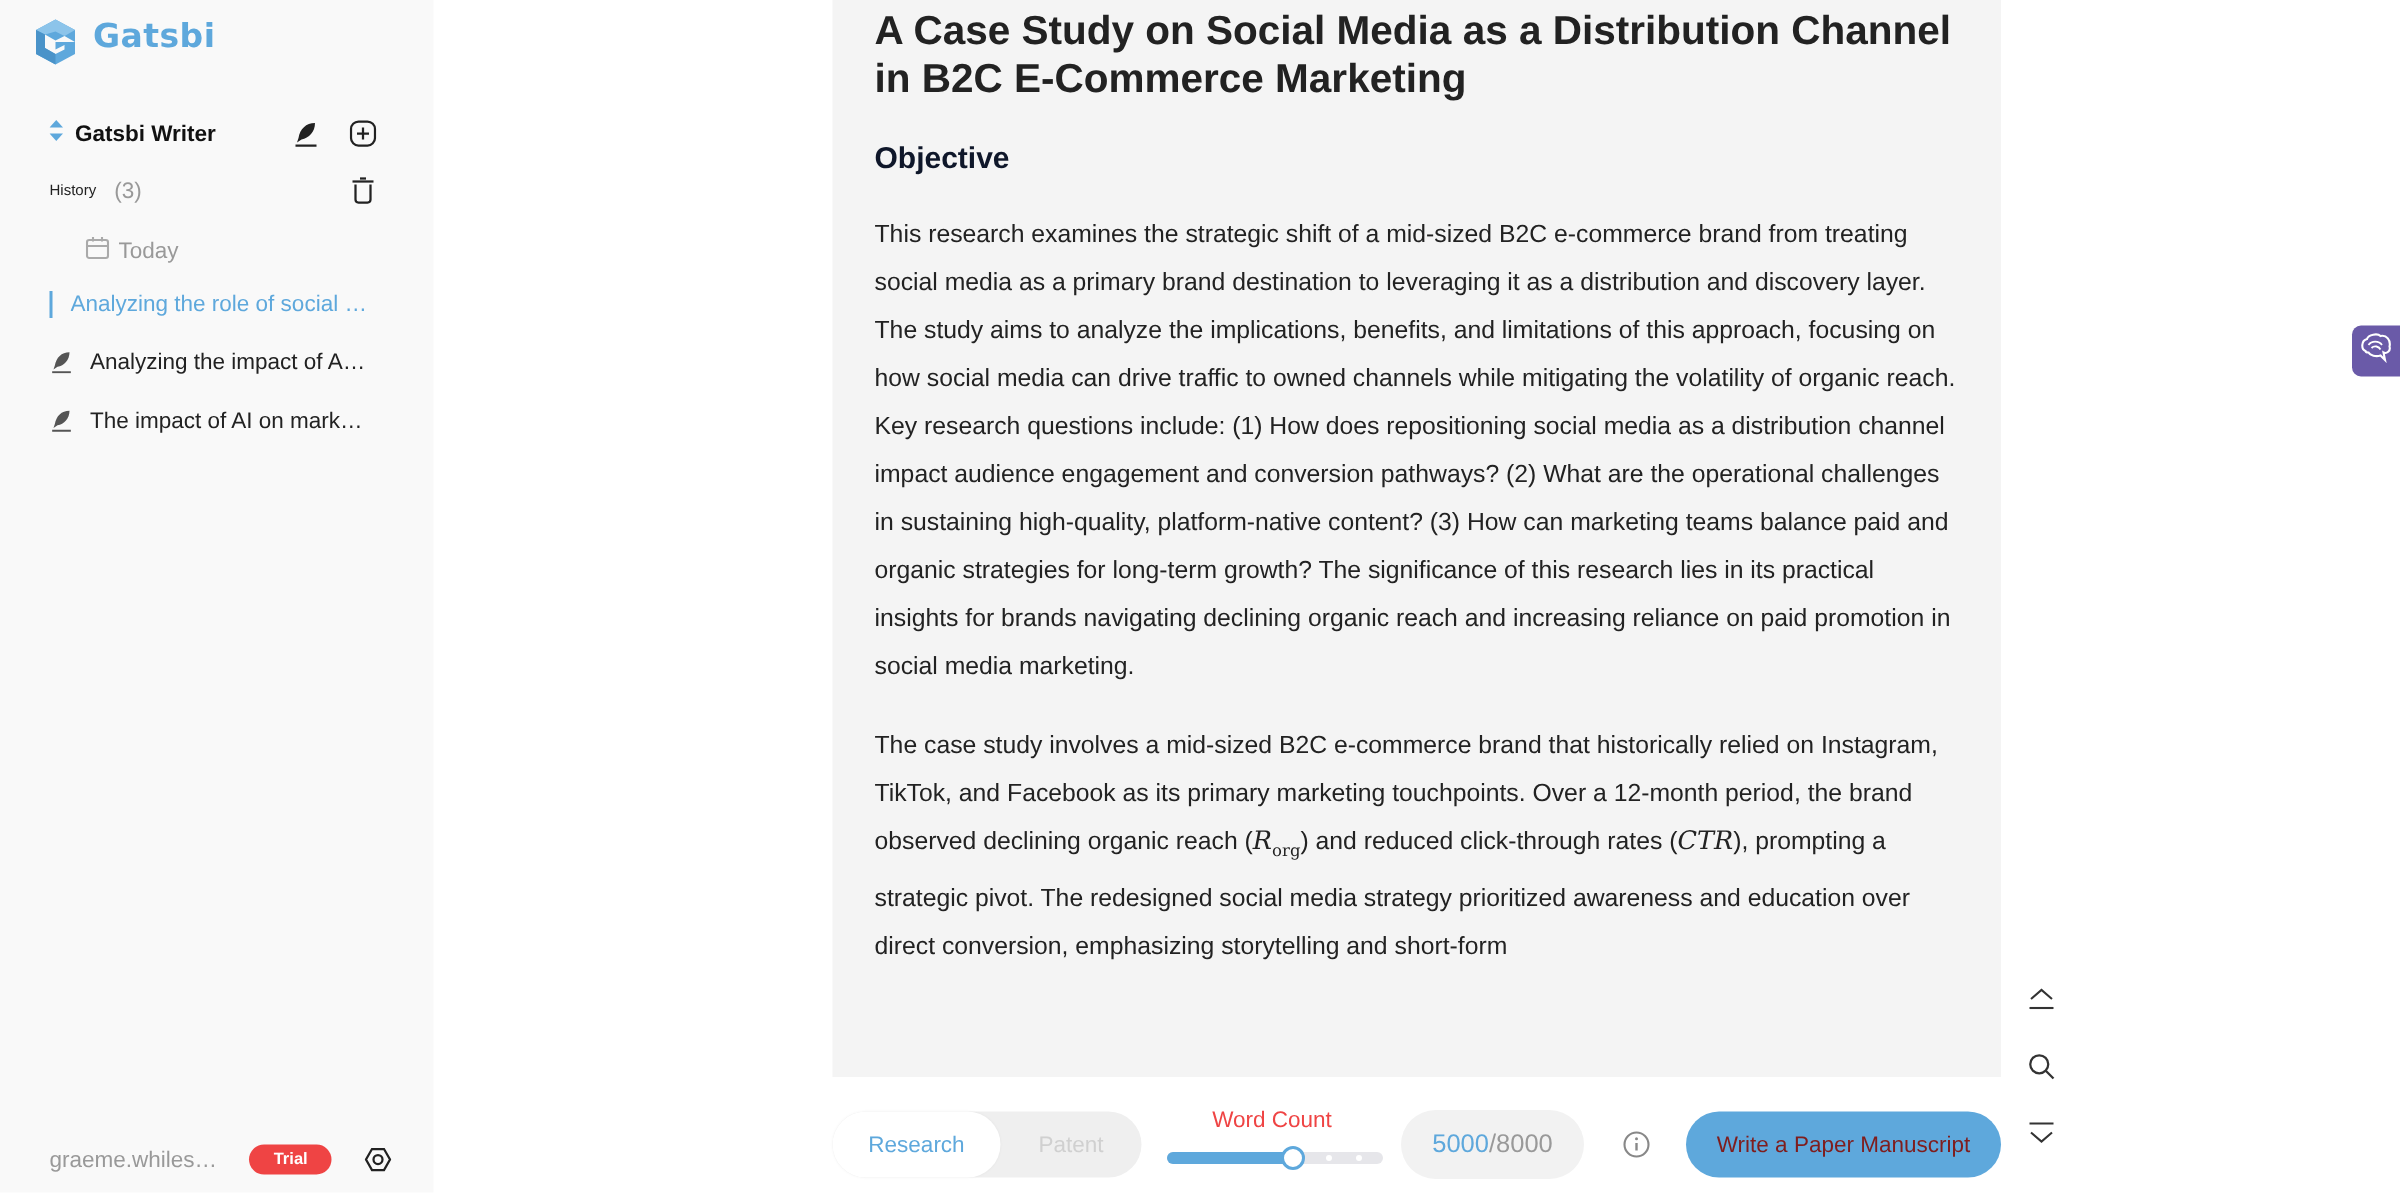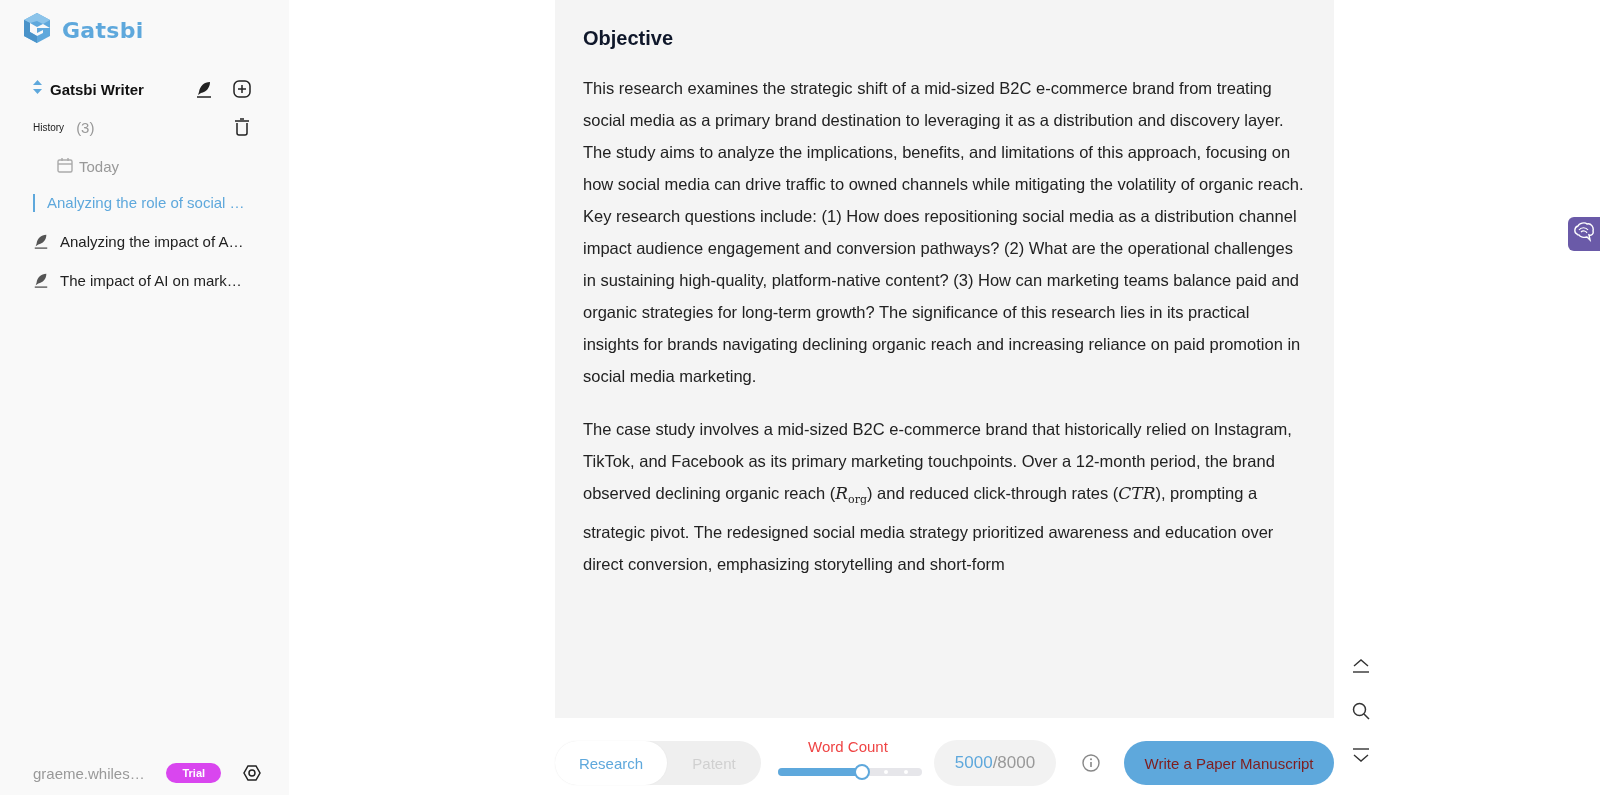--- a/index.html
+++ b/index.html
@@ -1,38 +1,38 @@
 <!DOCTYPE html>
 <html><head>
 <meta charset="utf-8">
 <style>
   * { box-sizing: border-box; margin: 0; padding: 0; }
   html, body { width: 1600px; height: 795px; overflow: hidden; background: #ffffff; font-family: "Liberation Sans", sans-serif; color: #222; }
 
   
   .sidebar { position: absolute; left: 0; top: 0; width: 289px; height: 795px; background: #f9f9f9; }
-  .logo { position: absolute; left: 22px; top: 12px; display: flex; align-items: center; gap: 10px; }
+  .logo { position: absolute; left: 22px; top: 12px; display: flex; gap: 10px; }
   .logo-text { font-family: "DejaVu Sans", sans-serif; font-size: 22px; font-weight: bold; color: #5ea8dc; letter-spacing: 0.3px; }
   .writer-row { position: absolute; left: 33px; top: 78px; width: 220px; height: 22px; display: flex; align-items: center; }
   .writer-row .sort { width: 10px; margin-right: 7px; }
   .writer-title { font-size: 15px; font-weight: bold; color: #111; flex: 1; }
   .icon-btn { width: 22px; height: 22px; display: flex; align-items: center; justify-content: center; cursor: pointer; }
   .writer-row .icon-btn { margin-left: 16px; }
   .history-row { position: absolute; left: 33px; top: 116px; width: 220px; height: 22px; display: flex; align-items: center; }
   .history-label { font-size: 10px; color: #222; }
   .history-count { font-size: 15px; color: #999; margin-left: 12px; flex: 1; }
   .today-row { position: absolute; left: 33px; top: 157px; display: flex; align-items: center; gap: 6px; font-size: 15px; color: #999; padding-left: 24px; }
   .hist-item { position: absolute; left: 33px; width: 220px; height: 22px; display: flex; font-size: 15px; color: #222; cursor: pointer; white-space: nowrap; }
   .hist-item .txt { overflow: hidden; text-overflow: ellipsis; white-space: nowrap; }
   .hist-item.active { color: #5ea8dc; }
   .hist-item.active .bar { width: 2px; height: 18px; background: #5ea8dc; margin-right: 12px; flex-shrink: 0; }
   .hist-item .feather { width: 16px; margin-right: 11px; flex-shrink: 0; }
   .user-row { position: absolute; left: 33px; top: 762px; width: 230px; display: flex; align-items: center; }
   .user-email { font-size: 15px; color: #999; width: 120px; overflow: hidden; text-overflow: ellipsis; white-space: nowrap; }
-  .trial-badge { margin-left: 14px; background: #d946ef; color: #fff; font-size: 11px; font-weight: bold; border-radius: 12px; padding: 4px 16px; }
+  .trial-badge { margin-left: 14px; background: #ef4444; color: #fff; font-size: 11px; font-weight: bold; border-radius: 12px; padding: 4px 16px; }
   .user-row .icon-btn { margin-left: 20px; }
 
   
   .doc { position: absolute; left: 555px; top: 0; width: 779px; height: 718px; background: #f4f4f4; overflow: hidden; padding: 0 28px; }
   .doc h1 { font-size: 27px; font-weight: bold; color: #222; line-height: 32px; margin-top: 4px; }
   .doc h2 { font-size: 20px; font-weight: bold; color: #0f172a; }
   .doc h2.obj { margin-top: 27px; }
   .doc h2.case { margin-top: 25px; }
   .doc p { font-size: 16.5px; line-height: 32px; color: #222; }
   .doc p.p1 { margin-top: 22px; }
@@ -150,20 +150,21 @@
     <span class="icon-btn">
       <svg width="18" height="18" viewBox="0 0 18 18">
           <polygon points="5,2 13,2 17,9 13,16 5,16 1,9" fill="none" stroke="#222" stroke-width="1.5"></polygon>
           <circle cx="9" cy="9" r="3" fill="none" stroke="#222" stroke-width="1.5"></circle>
         </svg>
     </span>
   </div>
 </div>
 
 <div class="doc">
+  <h1>A Case Study on Social Media as a Distribution Channel in B2C E-Commerce Marketing</h1>
   <h2 class="obj">Objective</h2>
   <p class="p1">This research examines the strategic shift of a mid-sized B2C e-commerce brand from treating social media as a primary brand destination to leveraging it as a distribution and discovery layer. The study aims to analyze the implications, benefits, and limitations of this approach, focusing on how social media can drive traffic to owned channels while mitigating the volatility of organic reach. Key research questions include: (1) How does repositioning social media as a distribution channel impact audience engagement and conversion pathways? (2) What are the operational challenges in sustaining high-quality, platform-native content? (3) How can marketing teams balance paid and organic strategies for long-term growth? The significance of this research lies in its practical insights for brands navigating declining organic reach and increasing reliance on paid promotion in social media marketing.</p>
   <p class="p2"><span>The case study involves a mid-sized B2C e-commerce brand that historically relied on Instagram, TikTok, and Facebook as its primary marketing touchpoints. Over a 12-month period, the brand observed declining organic reach (</span><span class="math"><span>R</span><sub>org</sub></span><span>) and reduced click-through rates (</span><span class="math">CTR</span><span>), prompting a strategic pivot. The redesigned social media strategy prioritized awareness and education over direct conversion, emphasizing storytelling and short-form</span></p>
 </div>
 
 <div class="mode-toggle">
   <div class="mode-btn active">Research</div>
   <div class="mode-btn inactive">Patent</div>
 </div>
 

